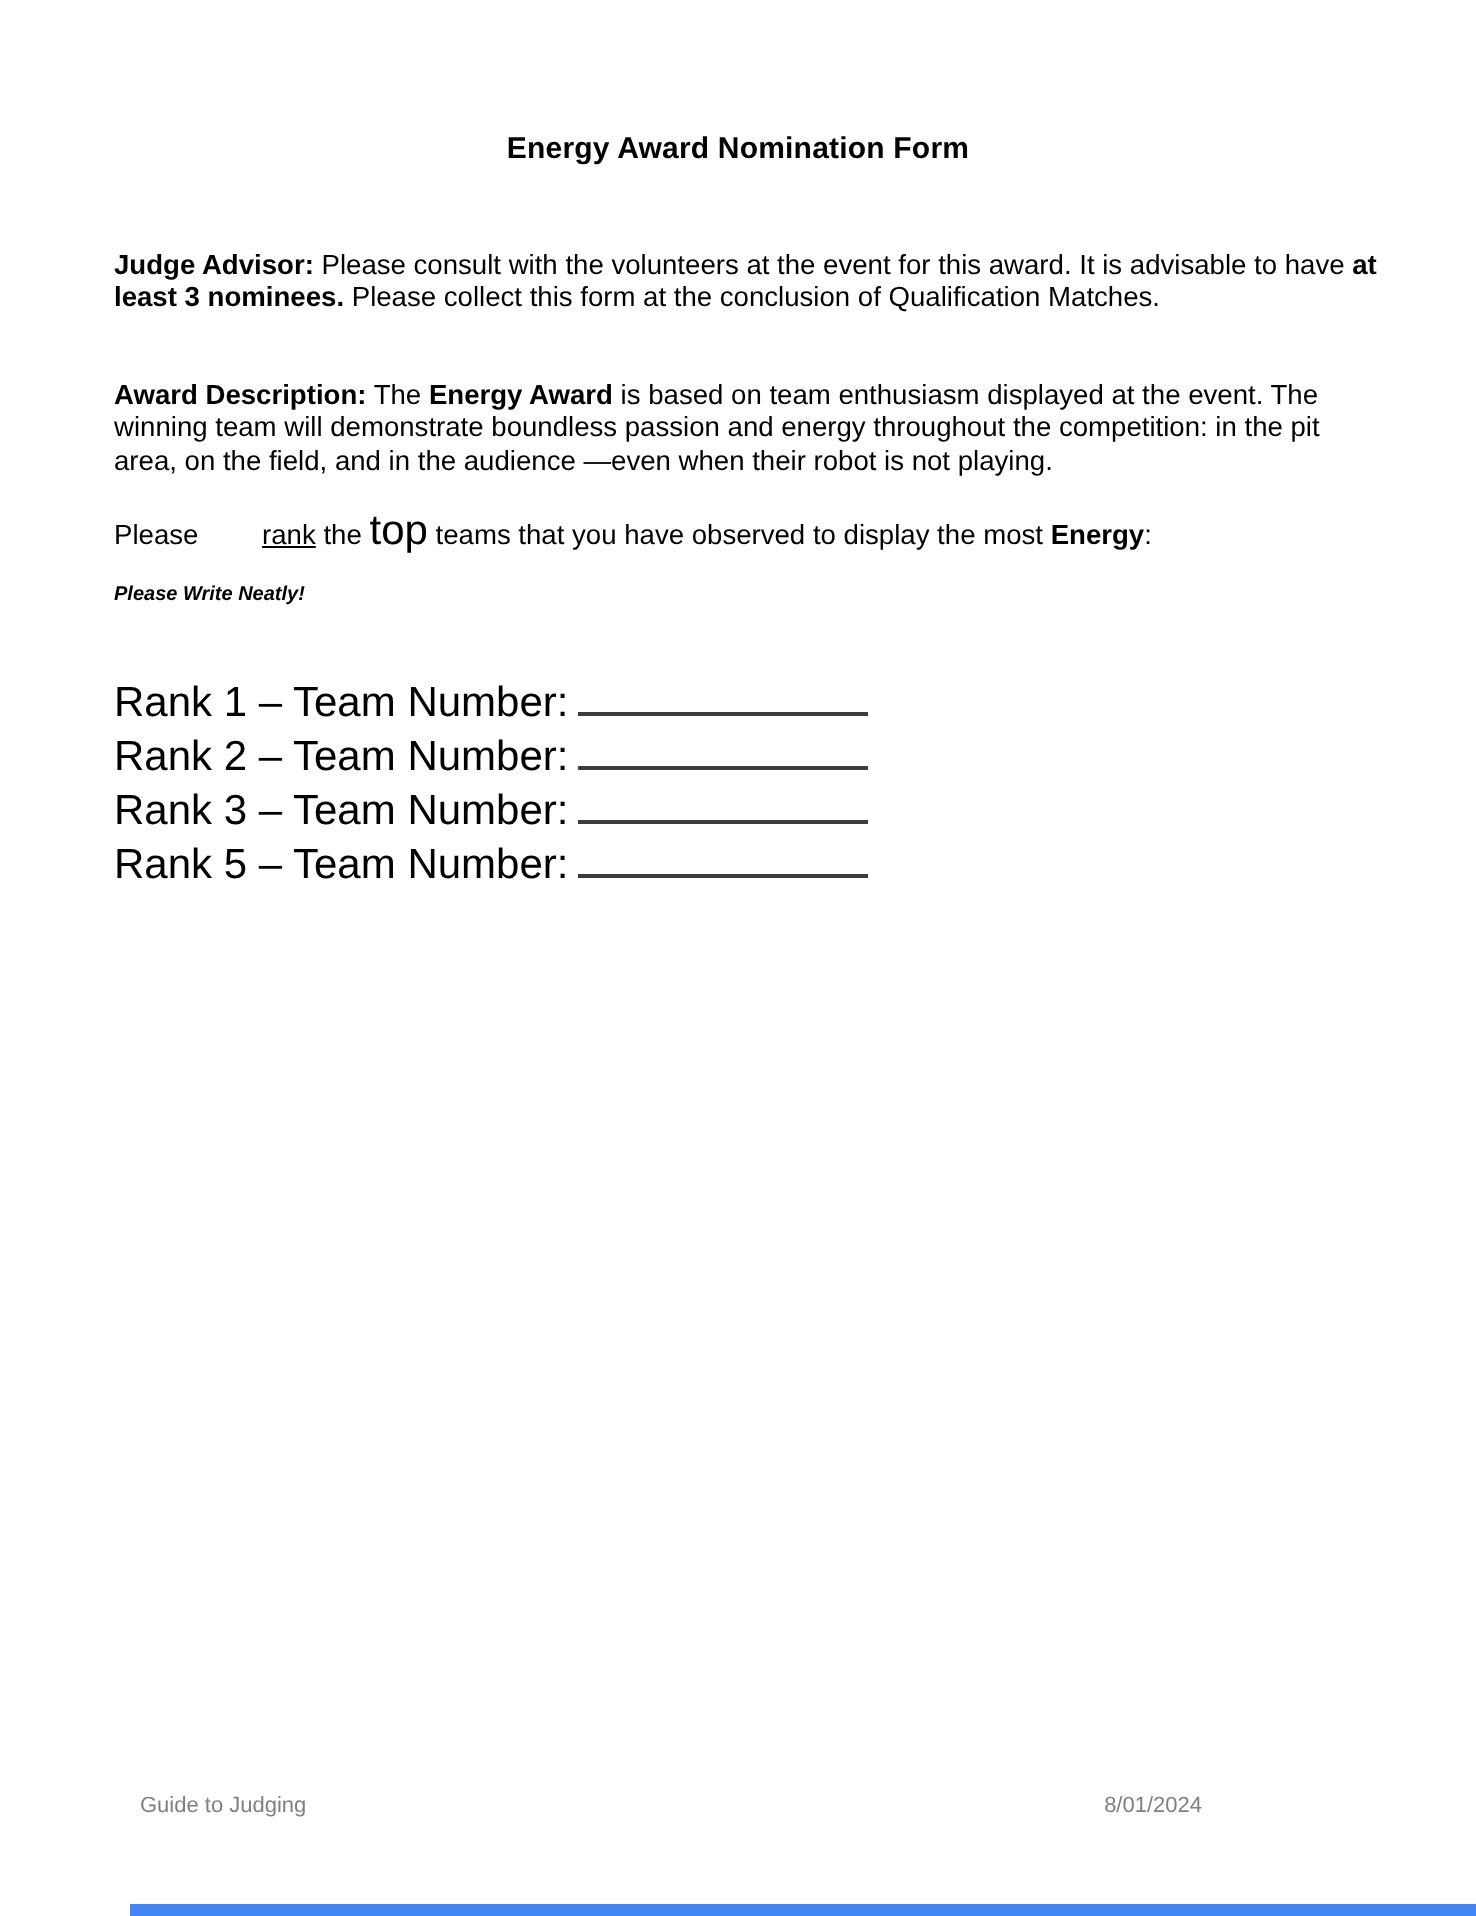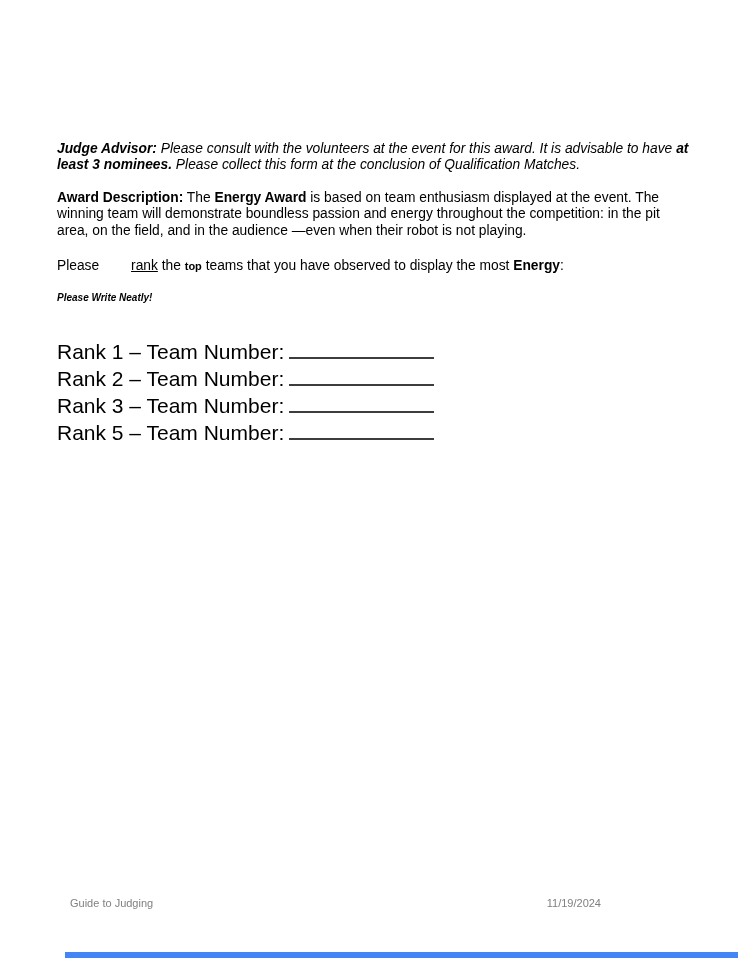--- a/index.html
+++ b/index.html
@@ -26,28 +26,28 @@
     font-weight: bold;
     letter-spacing: 0.1px;
   }
   .para {
     position: absolute;
     left: 57px;
     width: 634px;
     font-size: 13.8px;
     line-height: 16.5px;
   }
-  .para-judge-advisor { top: 127px; font-style: italic; }
+  .para-judge-advisor { top: 111px; }
   .para-award-description { top: 176px; }
   .para-rank-instruction { top: 244px; }
   .bold { font-weight: bold; }
   .underline { text-decoration: underline; margin-left: 28px; }
   .big-bold {
-    font-weight: bold;
-    font-size: 11px;
+    font-weight: normal;
+    font-size: 21px;
     line-height: 16.5px;
   }
   .write-neatly {
     position: absolute;
     top: 292px;
     left: 57px;
     font-size: 10px;
     font-weight: bold;
     font-style: italic;
   }
@@ -90,36 +90,37 @@
     bottom: 0;
     height: 6px;
     background: #4285f4;
   }
 </style>
 </head>
 <body>
 
 <div class="page">
 
+  <div class="doc-title">Energy Award Nomination Form</div>
 
   <p class="para para-judge-advisor"><span class="bold">Judge Advisor:</span><span> Please consult with the volunteers at the event for this award. It is advisable to have </span><span class="bold">at least 3 nominees.</span><span> Please collect this form at the conclusion of Qualification Matches.</span></p>
 
   <p class="para para-award-description"><span class="bold">Award Description:</span><span> The </span><span class="bold">Energy Award</span><span> is based on team enthusiasm displayed at the event. The winning team will demonstrate boundless passion and energy throughout the competition: in the pit area, on the field, and in the audience —even when their robot is not playing.</span></p>
 
   <p class="para para-rank-instruction"><span>Please </span><span class="underline">rank</span><span> the </span><span class="big-bold">top</span><span> teams that you have observed to display the most </span><span class="bold">Energy</span><span>:</span></p>
 
   <div class="write-neatly">Please Write Neatly!</div>
 
   <div class="rank-block">
     <div class="rank-row"><span>Rank 1 – Team Number:</span><span class="blank-line"></span></div>
     <div class="rank-row"><span>Rank 2 – Team Number:</span><span class="blank-line"></span></div>
     <div class="rank-row"><span>Rank 3 – Team Number:</span><span class="blank-line"></span></div>
     <div class="rank-row"><span>Rank 5 – Team Number:</span><span class="blank-line"></span></div>
   </div>
 
   <div class="footer">
     <span>Guide to Judging</span>
-    <span>11/19/2024</span>
+    <span>8/01/2024</span>
   </div>
 
   <div class="bottom-accent-bar" style="background: rgb(66, 133, 244);"></div>
 
 </div>
 
 </body></html>

